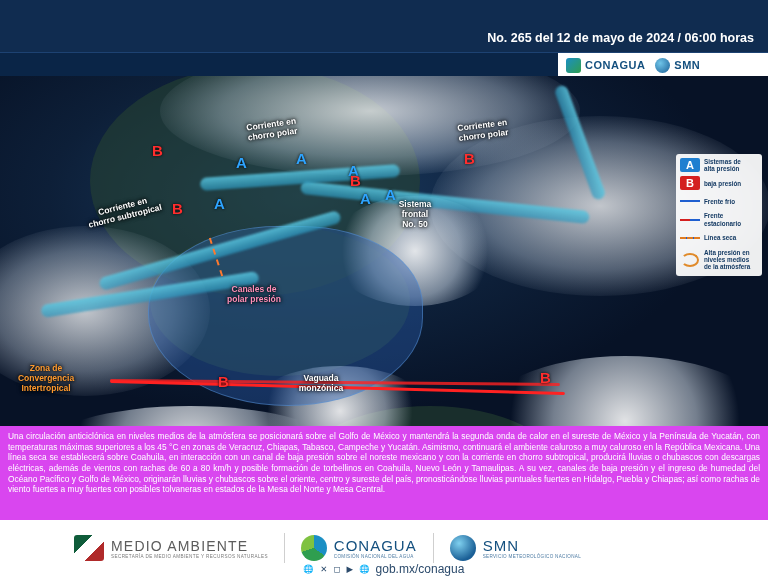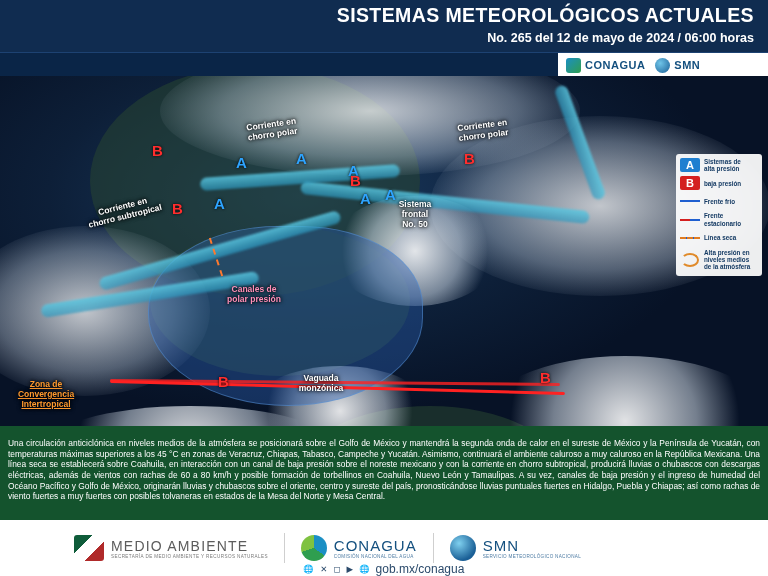--- a/index.html
+++ b/index.html
@@ -139,21 +139,21 @@
   }
   .k-swirl {
     width: 18px; height: 14px; border-radius: 50%;
     border: 2px solid #e08a2a; border-left-color: transparent;
   }
   .legend-text { font-size: 6.3px; line-height: 1.15; font-weight: bold; }
 
   
   .textblock {
     position: absolute; top: 426px; left: 0; width: 768px; height: 94px;
-    background: #14532d; padding: 12px 8px 4px 8px;
+    background: #d946ef; padding: 5px 8px 4px 8px;
     font-size: 8.4px; line-height: 1.27; color: #ffffff; text-align: justify;
   }
 
   
   .footer {
     position: absolute; top: 520px; left: 0; width: 768px; height: 56px;
     background: #ffffff; display: flex; align-items: center;
   }
   .foot-inner { display: flex; align-items: center; width: 768px; padding: 0 14px; }
   .foot-block { display: flex; align-items: center; gap: 7px; }
@@ -184,21 +184,20 @@
   }
   .sicon { font-size: 8.5px; color: #2b4a6b; }
   .sitelink { font-size: 12px; color: #2b4a6b; }
 </style>
 </head>
 <body>
 
 <div class="page">
 
   <div class="header">
-    <div class="title">SISTEMAS METEOROLÓGICOS ACTUALES</div>
     <div class="subtitle">No. 265 del 12 de mayo de 2024 / 06:00 horas</div>
   </div>
 
   <div class="timebar">
     <div class="brandbar">
       <div class="conagua-mini">
         <span class="glyph"></span>
         <span class="txt">CONAGUA</span>
       </div>
       <div class="smn-mini">
@@ -254,21 +253,21 @@
 chorro polar</div>
     <div class="maplabel lab-white" style="left:78px;top:126px;width:92px;white-space:pre-line;transform:rotate(-14deg);">Corriente en
 chorro subtropical</div>
     <div class="maplabel lab-white" style="left:382px;top:124px;width:66px;white-space:pre-line;">Sistema
 frontal
 No. 50</div>
     <div class="maplabel lab-pink" style="left:214px;top:209px;width:80px;white-space:pre-line;">Canales de
 polar presión</div>
     <div class="maplabel lab-white" style="left:283px;top:298px;width:76px;white-space:pre-line;">Vaguada
 monzónica</div>
-    <div class="maplabel lab-orange" style="left:6px;top:304px;width:80px;white-space:pre-line;text-decoration:underline;">Zona de
+    <div class="maplabel lab-orange" style="left:6px;top:288px;width:80px;white-space:pre-line;">Zona de
 Convergencia
 Intertropical</div>
 
     <div class="legend">
       <div class="legend-row">
         <span class="legend-key k-blue">A</span>
         <span class="legend-text" style="white-space:pre-line;">Sistemas de
 alta presión</span>
       </div>
       <div class="legend-row">

